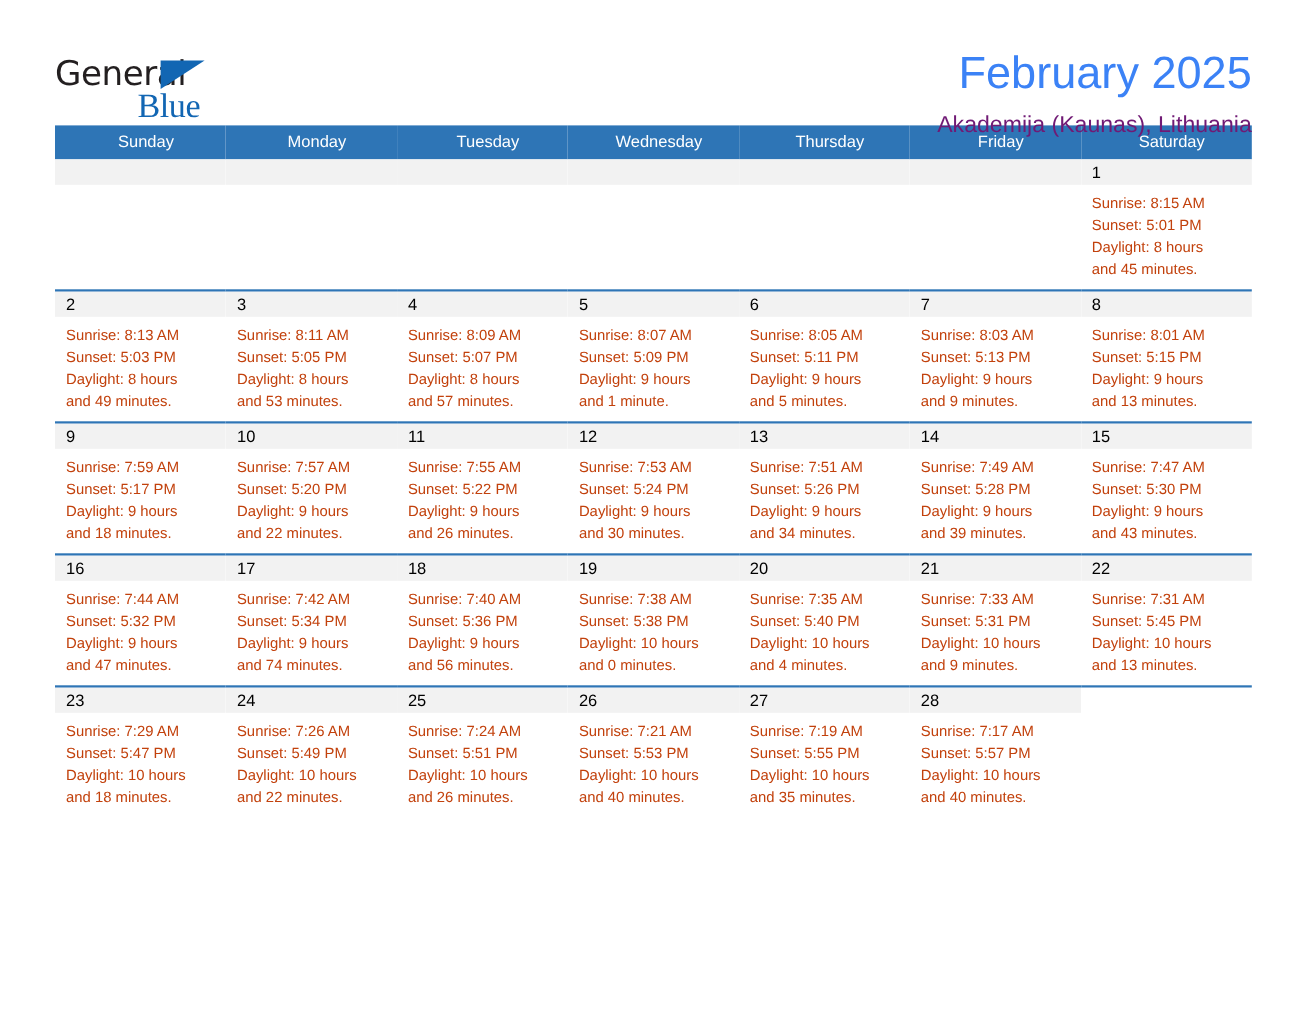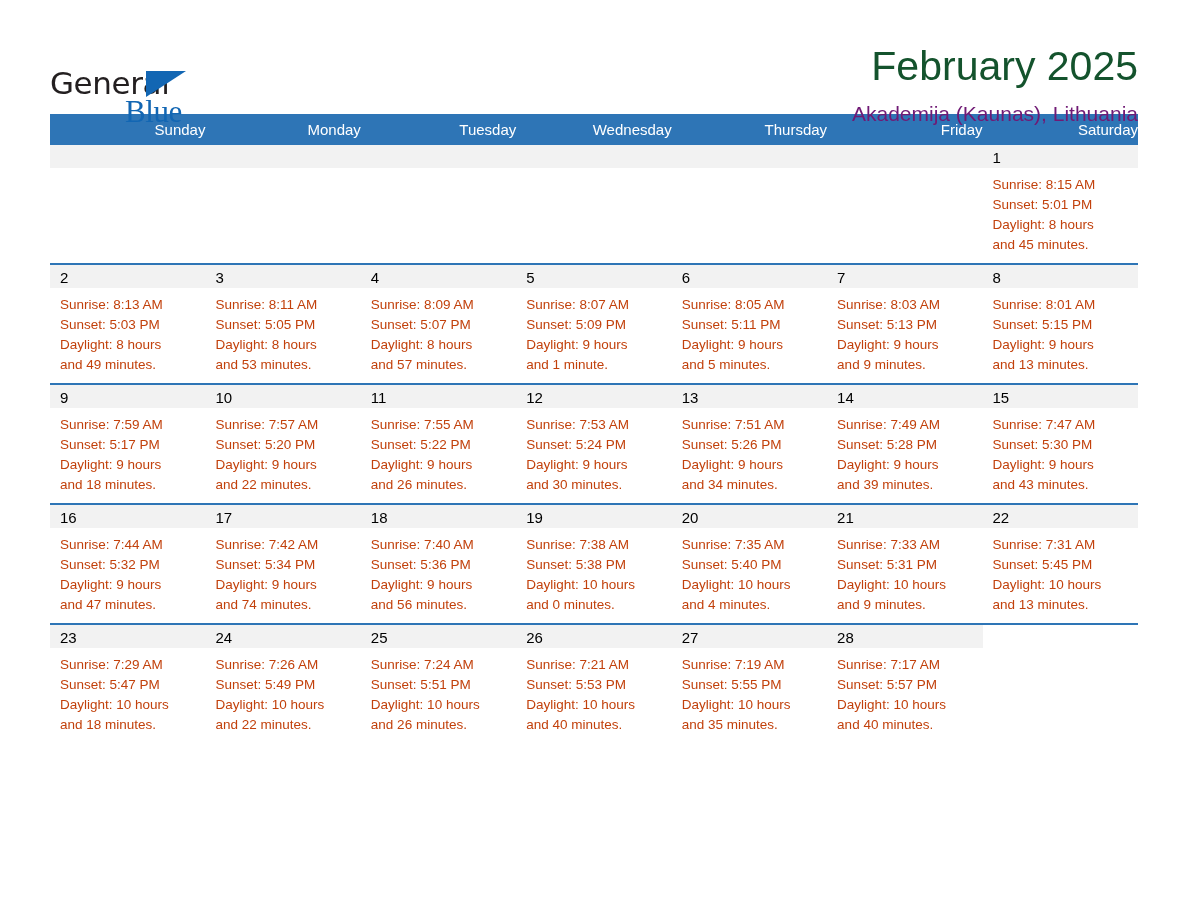--- a/index.html
+++ b/index.html
@@ -29,21 +29,20 @@
     justify-content: space-between;
     padding-top: 44px;
     height: 100px;
     box-sizing: border-box;
   }
   .logo {
     position: relative;
     width: 150px;
     height: 72px;
     flex: 0 0 auto;
-    margin-top: 16px;
   }
   .logo-general {
     position: absolute;
     left: 0;
     top: 8px;
     font-size: 31px;
     letter-spacing: -0.4px;
     color: #231f20;
     font-family: "DejaVu Sans", sans-serif;
     font-weight: 400;
@@ -70,21 +69,21 @@
     border-bottom: 26px solid transparent;
   }
   .title-block {
     text-align: right;
     flex: 0 0 auto;
   }
   .cal-title {
     font-size: 41px;
     font-weight: 400;
     line-height: 1.08;
-    color: #14532d;
+    color: #3b82f6;
     white-space: nowrap;
     text-align: right;
   }
   .cal-subtitle {
     font-size: 21px;
     font-weight: 400;
     margin-top: 14px;
     color: #701a75;
     white-space: nowrap;
   }
@@ -94,21 +93,21 @@
     margin-top: 14px;
     width: 1088px;
     border-collapse: collapse;
     table-layout: fixed;
   }
   .calendar th {
     background: #2e75b6;
     color: #ffffff;
     font-size: 15px;
     font-weight: 400;
-    text-align: right;
+    text-align: center;
     padding: 6px 0 7px 10px;
     height: 18px;
     border: none;
     margin-top: 26px;
   }
   .calendar td {
     vertical-align: top;
     width: 155.4px;
     height: 118px;
     padding: 0;

